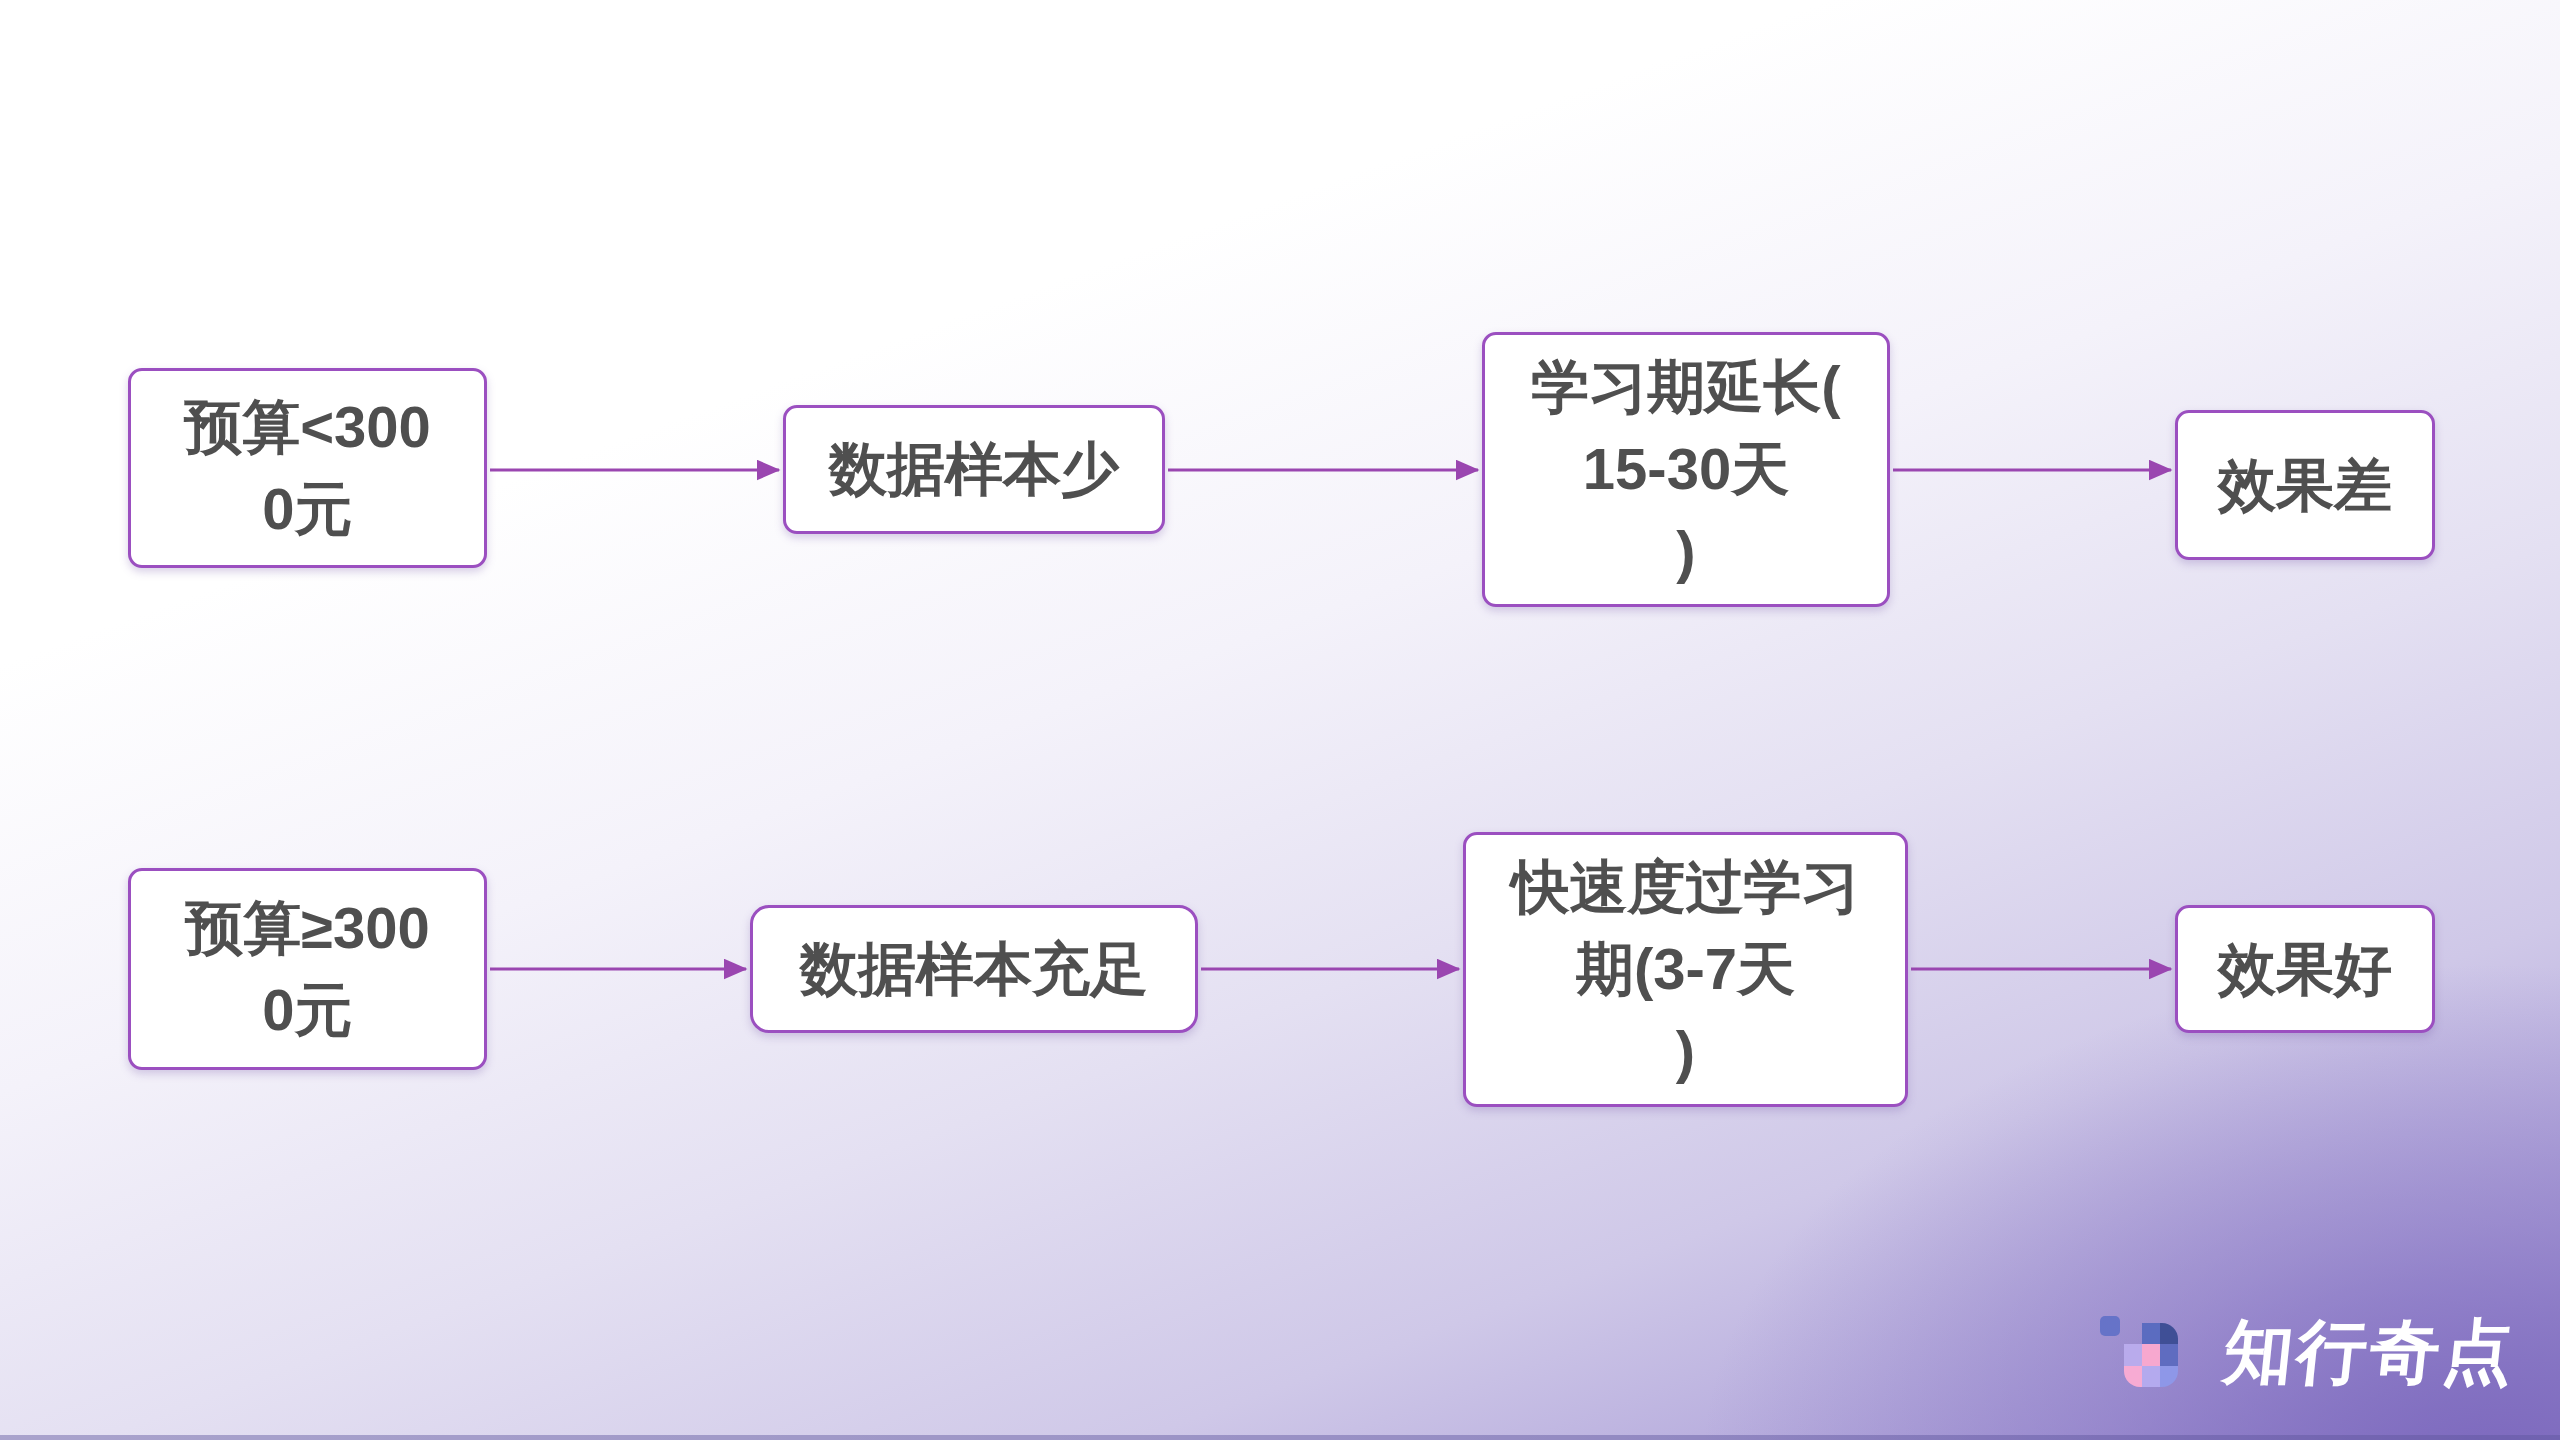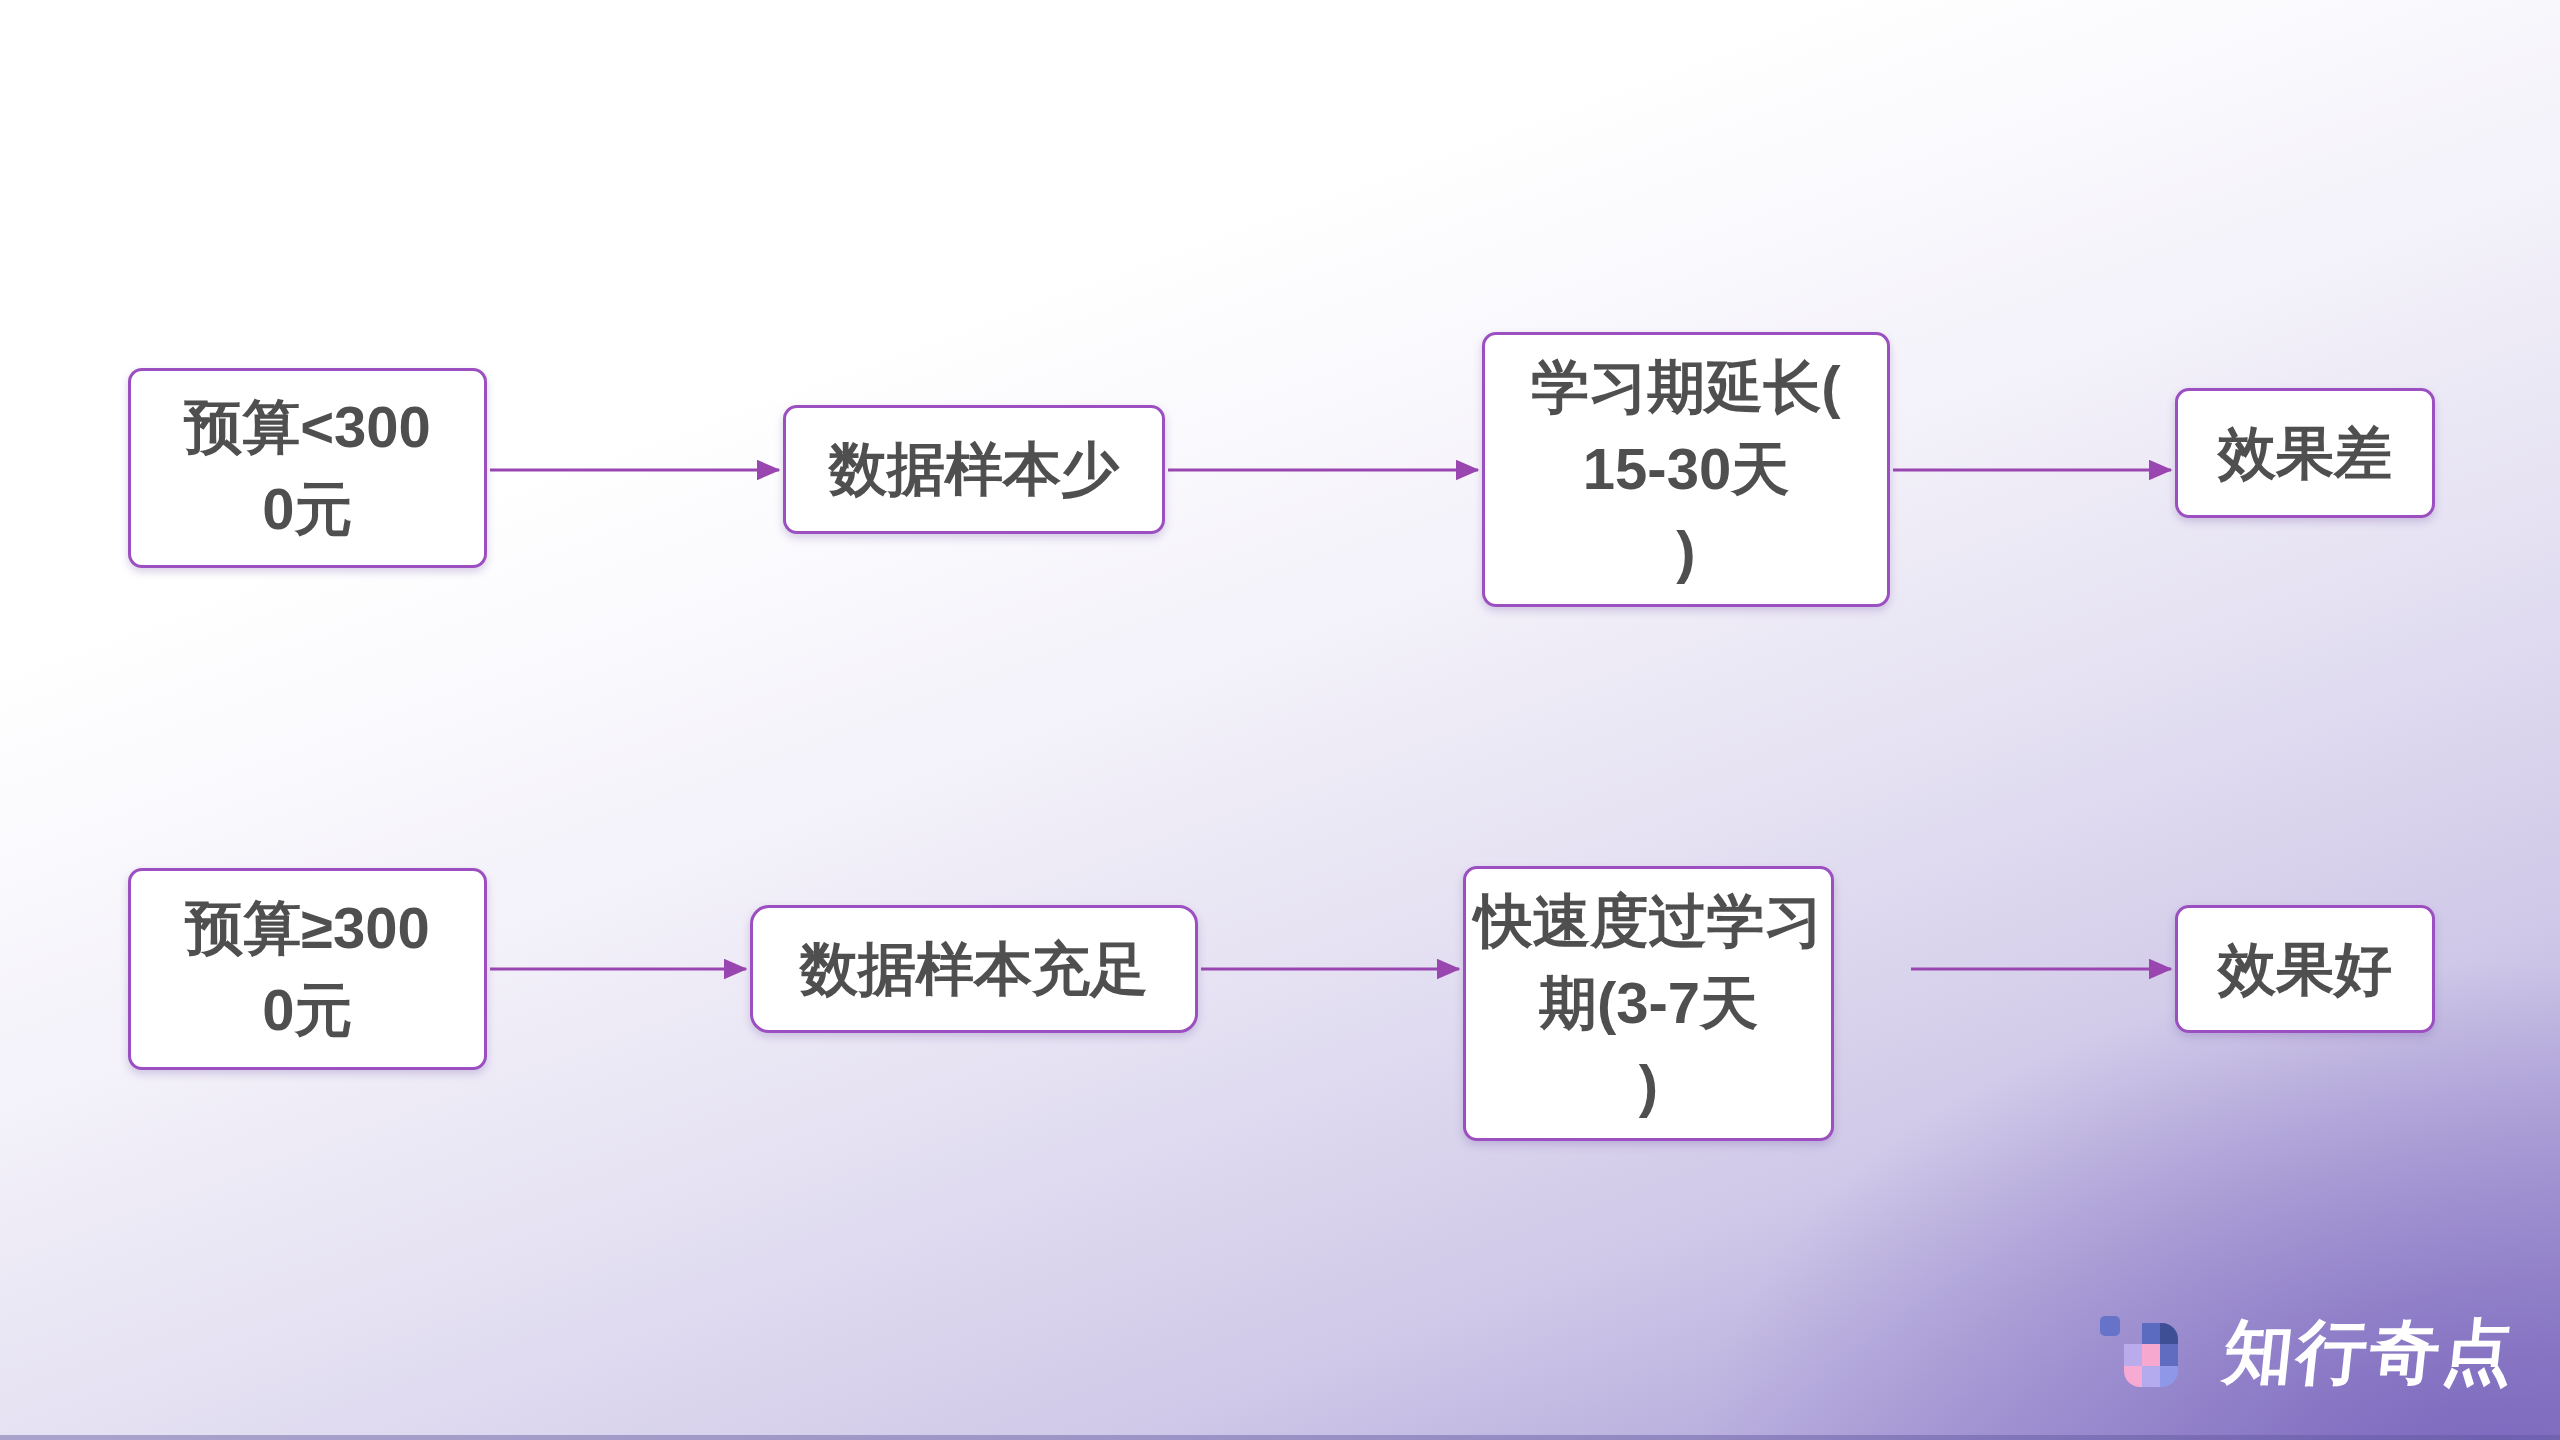--- a/index.html
+++ b/index.html
@@ -49,24 +49,24 @@
     font-size: 58px;
     font-weight: bold;
     line-height: 1.42;
     color: var(--box-text-color, #4f4f4f);
     white-space: pre-line;
     box-shadow: 0 4px 9px rgba(120, 90, 170, 0.28);
   }
   #box-budget-low        { left: 128px;  top: 368px; width: 359px; height: 200px; }
   #box-sample-few        { left: 783px;  top: 405px; width: 382px; height: 129px; text-align: center; }
   #box-learning-extended { left: 1482px; top: 332px; width: 408px; height: 275px; }
-  #box-effect-poor       { left: 2175px; top: 388px; width: 260px; height: 130px; }
+  #box-effect-poor       { left: 2175px; top: 410px; width: 260px; height: 150px; }
   #box-budget-high       { left: 128px;  top: 868px; width: 359px; height: 202px; }
   #box-sample-sufficient { left: 750px;  top: 905px; width: 448px; height: 128px; border-radius: 19px; }
-  #box-learning-fast     { left: 1463px; top: 832px; width: 371px; height: 275px; margin-top: 34px; }
+  #box-learning-fast     { left: 1463px; top: 832px; width: 445px; height: 275px; }
   #box-effect-good       { left: 2175px; top: 905px; width: 260px; height: 128px; }
 
   
   .connectors {
     position: absolute;
     left: 0; top: 0;
     width: 2560px;
     height: 1440px;
     pointer-events: none;
   }

